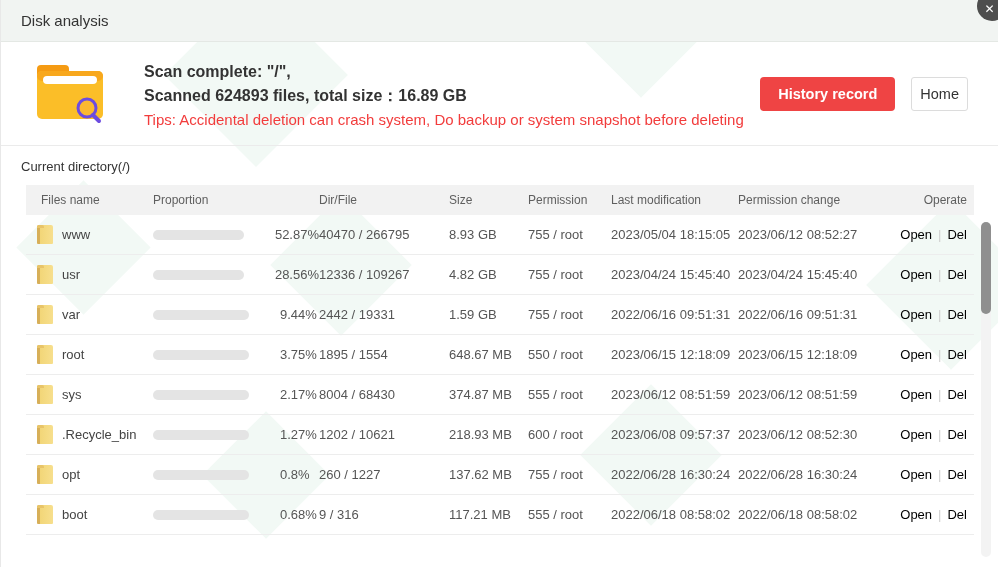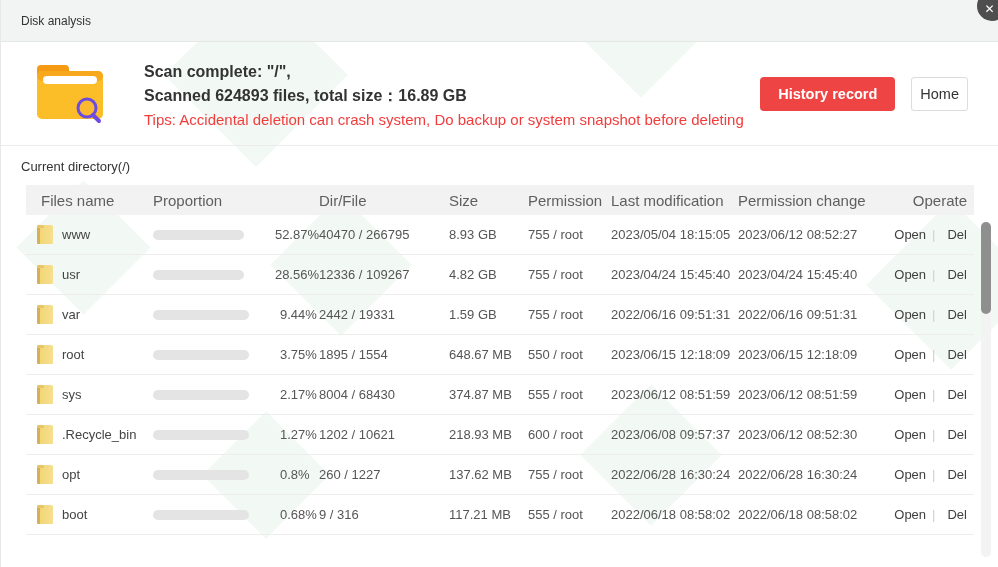--- a/index.html
+++ b/index.html
@@ -15,21 +15,21 @@
   .wm3 { width:95px;  height:95px;  left:35px;  top:200px; }
   .wm4 { width:100px; height:100px; left:290px; top:215px; }
   .wm5 { width:120px; height:120px; left:890px; top:225px; }
   .wm6 { width:100px; height:100px; left:600px; top:405px; }
   .wm7 { width:90px;  height:90px;  left:220px; top:430px; }
 
   .titlebar {
     position:relative; height:42px; background:#f1f4f2; border-bottom:1px solid #e4e8e4;
     display:flex; align-items:center; padding-left:20px; z-index:2;
   }
-  .titlebar-text { font-size:12px; color:#333; }
+  .titlebar-text { font-size:15px; color:#333; }
   .close-btn {
     position:absolute; top:-9px; right:-9px; width:30px; height:30px; border-radius:50%;
     background:#4e4e4e; color:#fff; display:flex; align-items:center; justify-content:center;
     font-size:12px; cursor:pointer; z-index:20; padding-top:6px; padding-right:5px;
   }
 
   .summary {
     position:relative; height:104px; display:flex; align-items:center;
     padding:0 30px; border-bottom:1px solid #ebebeb; z-index:1;
   }
@@ -47,21 +47,21 @@
     background:#fff; color:#333; border:1px solid #dcdcdc; border-radius:3px;
     font-size:14.5px; padding:7px 8px; height:34px; cursor:pointer;
     font-family:"Liberation Sans", sans-serif;
   }
 
   .dir-label { position:relative; z-index:1; padding:13px 20px 11px; font-size:13px; color:#333; }
 
   .table-wrap { position:relative; margin:0 25px; width:948px; z-index:1; }
   .thead {
     display:grid; grid-template-columns:127px 166px 130px 79px 83px 127px 130px 1fr;
-    align-items:center; height:30px; background:#f2f2f2; color:#5f5f5f; font-size:15px;
+    align-items:center; height:30px; background:#f2f2f2; color:#5f5f5f; font-size:12px;
   }
   .thead > div:first-child { padding-left:15px; }
   .th-op { text-align:right; padding-right:7px; }
   .trow {
     display:grid; grid-template-columns:127px 166px 130px 79px 83px 127px 130px 1fr;
     align-items:center; height:40px; border-bottom:1px solid #ededed;
     font-size:13px; color:#555;
   }
   .cell-name { display:flex; align-items:center; padding-left:11px; color:#444; }
   .mini-folder {
@@ -71,21 +71,21 @@
   }
   .mini-folder::before {
     content:""; position:absolute; top:0; left:0; width:7px; height:3px;
     background:#e8c468; border-radius:2px 2px 0 0;
   }
   .cell-prop { display:flex; align-items:center;gap:24px; }
   .bar { width:96px; height:10px; background:#e4e4e4; border-radius:5px; overflow:hidden; }
   .bar-fill { height:100%; background:#27a850; border-radius:5px; }
   .pct { margin-left:7px; color:#555; }
   .cell-op { text-align:right; padding-right:7px; white-space:nowrap; }
-  .lnk { color:#404040; cursor:pointer;margin-left:6px; }
+  .lnk { color:#000000; cursor:pointer; }
   .sep { color:#cfcfcf; margin:0 6px; }
 
   .vscroll {
     position:absolute; right:7px; top:222px; width:10px; height:335px;
     background:#f3f3f3; border-radius:5px; z-index:5;
   }
   .vthumb { position:absolute; top:0; left:0; width:10px; height:92px; background:#8f8f8f; border-radius:5px; }
 </style>
 </head>
 <body>

